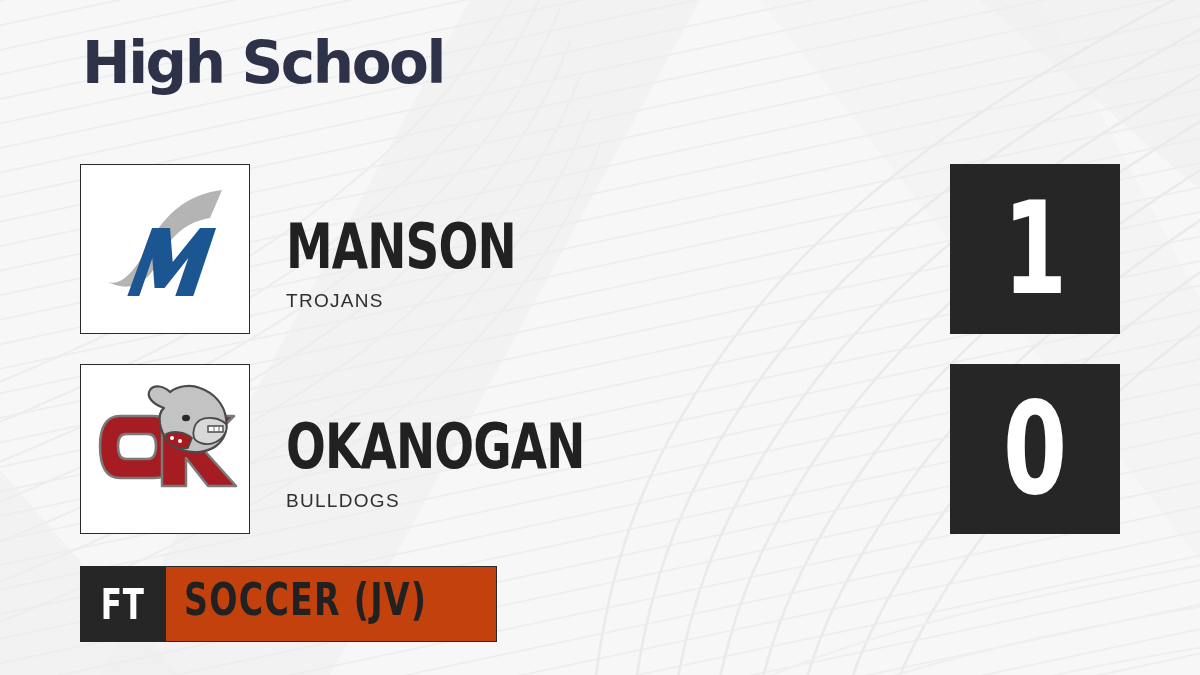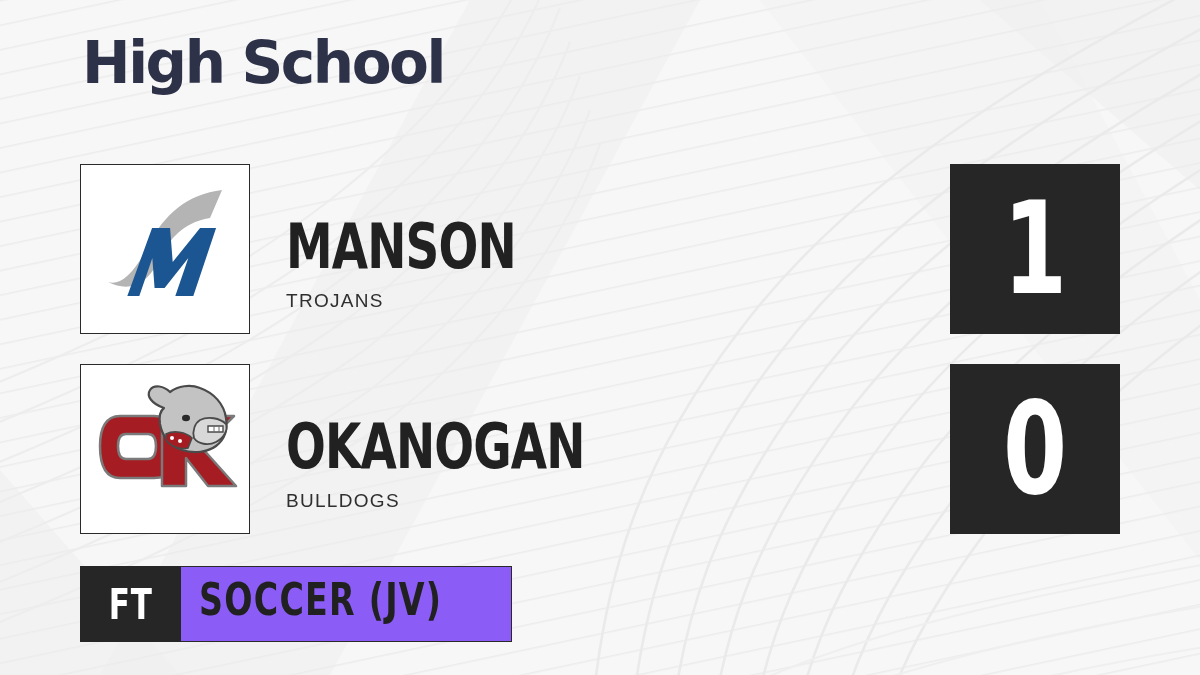--- a/index.html
+++ b/index.html
@@ -118,32 +118,32 @@
     transform:scaleX(0.80);
     transform-origin:center center;
   }
 
   
   #status-bar {
     position:absolute; left:80px; top:566px;
     height:76px; display:flex; align-items:stretch;
   }
   #status-period {
-    width:101px;
+    width:86px;
     background:#262626;
     display:flex; align-items:center; justify-content:center;
   }
   #status-period-label {
     font-family:"DejaVu Sans Condensed","DejaVu Sans", sans-serif;
     font-weight:700; font-size:42px; color:#ffffff;
     transform:scaleX(0.82); transform-origin:center center;
     letter-spacing:1px;
   }
   #status-sport {
-    background:#8b5cf6;
+    background:#c2410c;
     border:1.5px solid #2a2a2a;
     border-left:none;
     display:flex; align-items:center;
     padding:0 22px 9px 18px;
   }
   #status-sport-label {
     font-family:"DejaVu Sans Condensed","DejaVu Sans", sans-serif;
     font-weight:700; font-size:44px; color:#212121;
     transform:scaleX(0.84); transform-origin:left center;
     letter-spacing:1.5px; white-space:nowrap;

